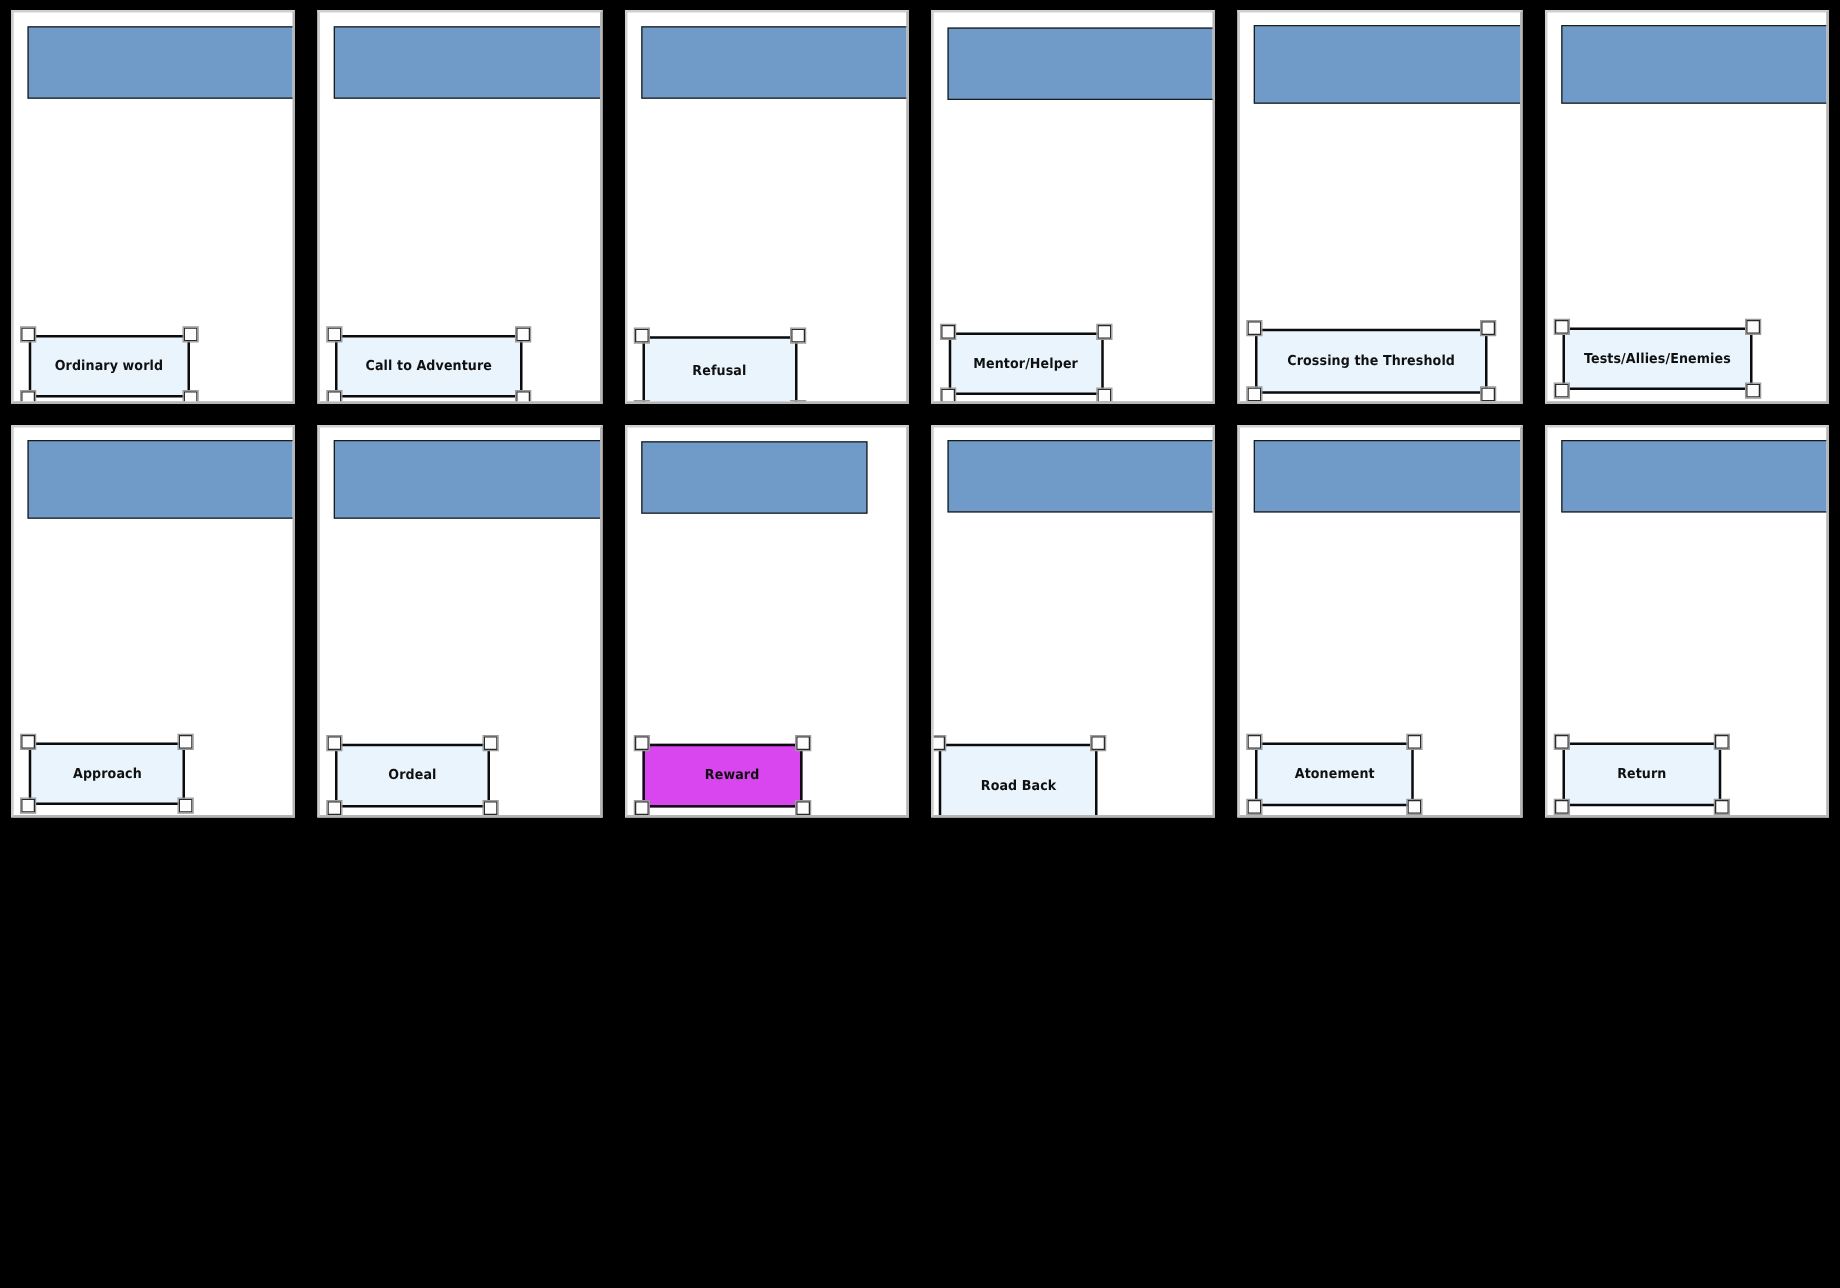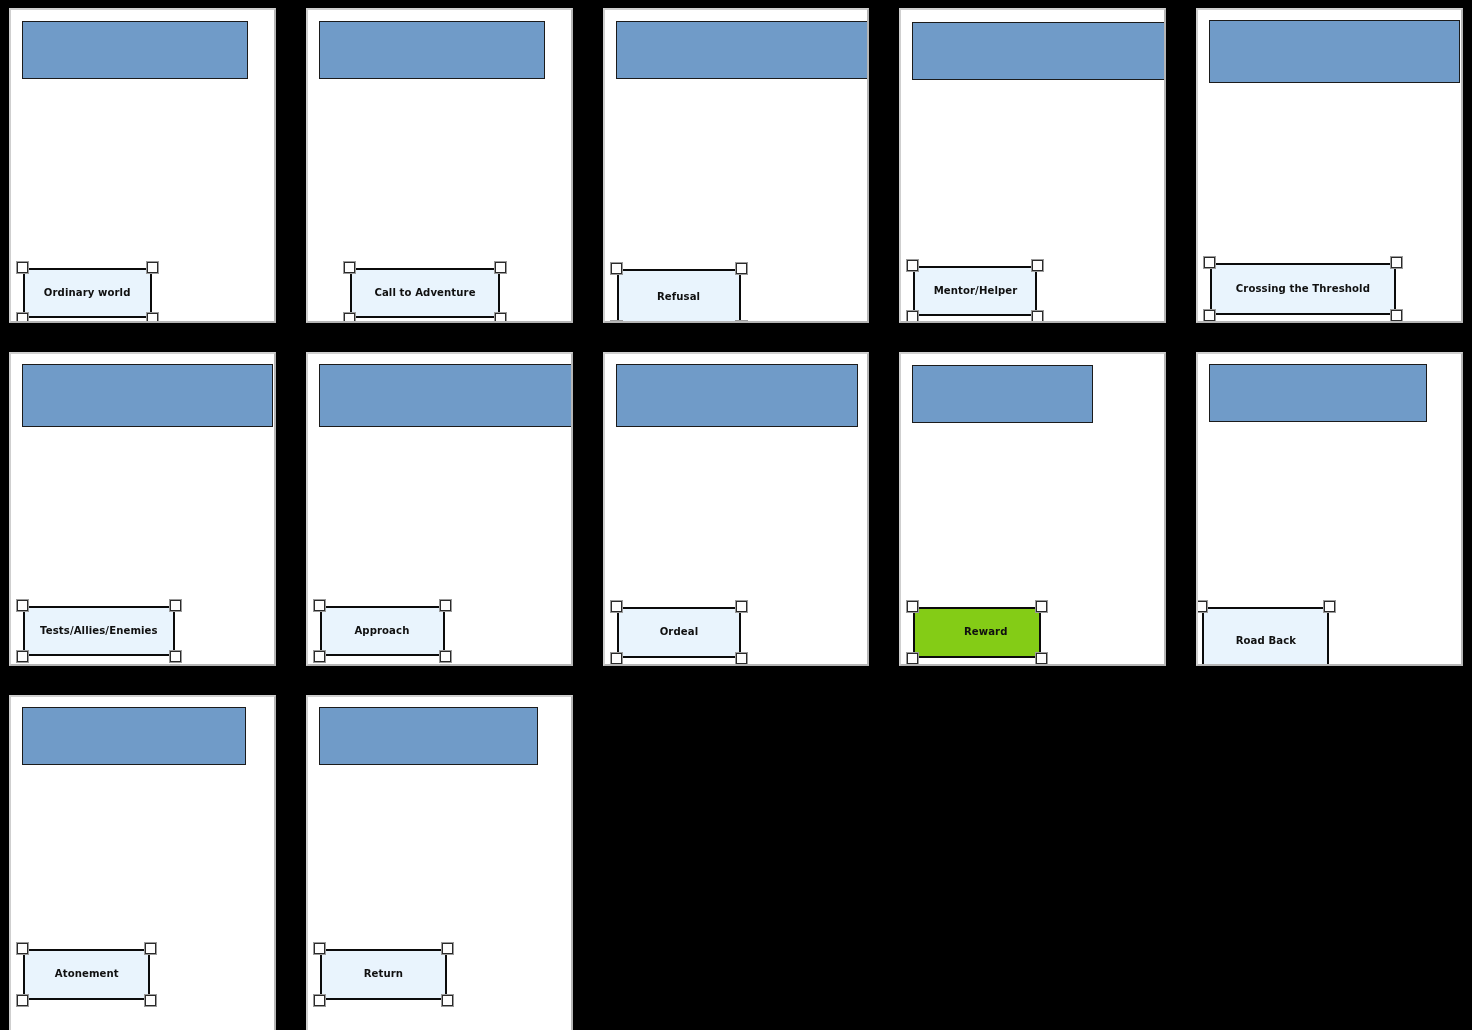--- a/index.html
+++ b/index.html
@@ -14,23 +14,23 @@
     font-family: "Liberation Sans", sans-serif;
     overflow: hidden;
   }
 
   #board {
     position: relative;
     width: 1472px;
     height: 1030px;
     background: #000000;
     display: grid;
-    grid-template-columns: repeat(5, 1fr);
+    grid-template-columns: repeat(6, 1fr);
     grid-template-rows: 332px 331px 367px;
-    gap: 12px;
+    gap: 0px;
     box-sizing: border-box;
   }
 
   .cell {
     position: relative;
     box-sizing: border-box;
     padding: 8px 9px 9px 9px;
   }
 
   .panel {
@@ -109,21 +109,21 @@
           <div class="handle tl"></div>
           <div class="handle tr"></div>
           <div class="handle bl"></div>
           <div class="handle br"></div>
         </div>
       </div>
     </div>
     <div class="cell">
       <div class="panel">
         <div class="scene-rect" style="left: 11px; top: 11px; width: 226px; height: 58px; background: rgb(112, 155, 200);"></div>
-        <div class="caption-wrap" style="left: 12px; top: 258px; width: 150px; height: 50px; margin-left: 30px;">
+        <div class="caption-wrap" style="left: 12px; top: 258px; width: 150px; height: 50px;">
           <div class="caption-box" style="background: rgb(233, 244, 253); border-color: rgb(11, 11, 11);">
             <span class="caption-text">Call to Adventure</span>
           </div>
           <div class="handle tl"></div>
           <div class="handle tr"></div>
           <div class="handle bl"></div>
           <div class="handle br"></div>
         </div>
       </div>
     </div>
@@ -208,21 +208,21 @@
           <div class="handle tr"></div>
           <div class="handle bl"></div>
           <div class="handle br"></div>
         </div>
       </div>
     </div>
     <div class="cell">
       <div class="panel">
         <div class="scene-rect" style="left: 11px; top: 11px; width: 181px; height: 58px; background: rgb(112, 155, 200);"></div>
         <div class="caption-wrap" style="left: 12px; top: 253px; width: 128px; height: 51px;">
-          <div class="caption-box" style="background: #84cc16; border-color: rgb(11, 11, 11); padding-left: 17px;">
+          <div class="caption-box" style="background: #d946ef; border-color: rgb(11, 11, 11); padding-left: 17px;">
             <span class="caption-text">Reward</span>
           </div>
           <div class="handle tl"></div>
           <div class="handle tr"></div>
           <div class="handle bl"></div>
           <div class="handle br"></div>
         </div>
       </div>
     </div>
     <div class="cell">

